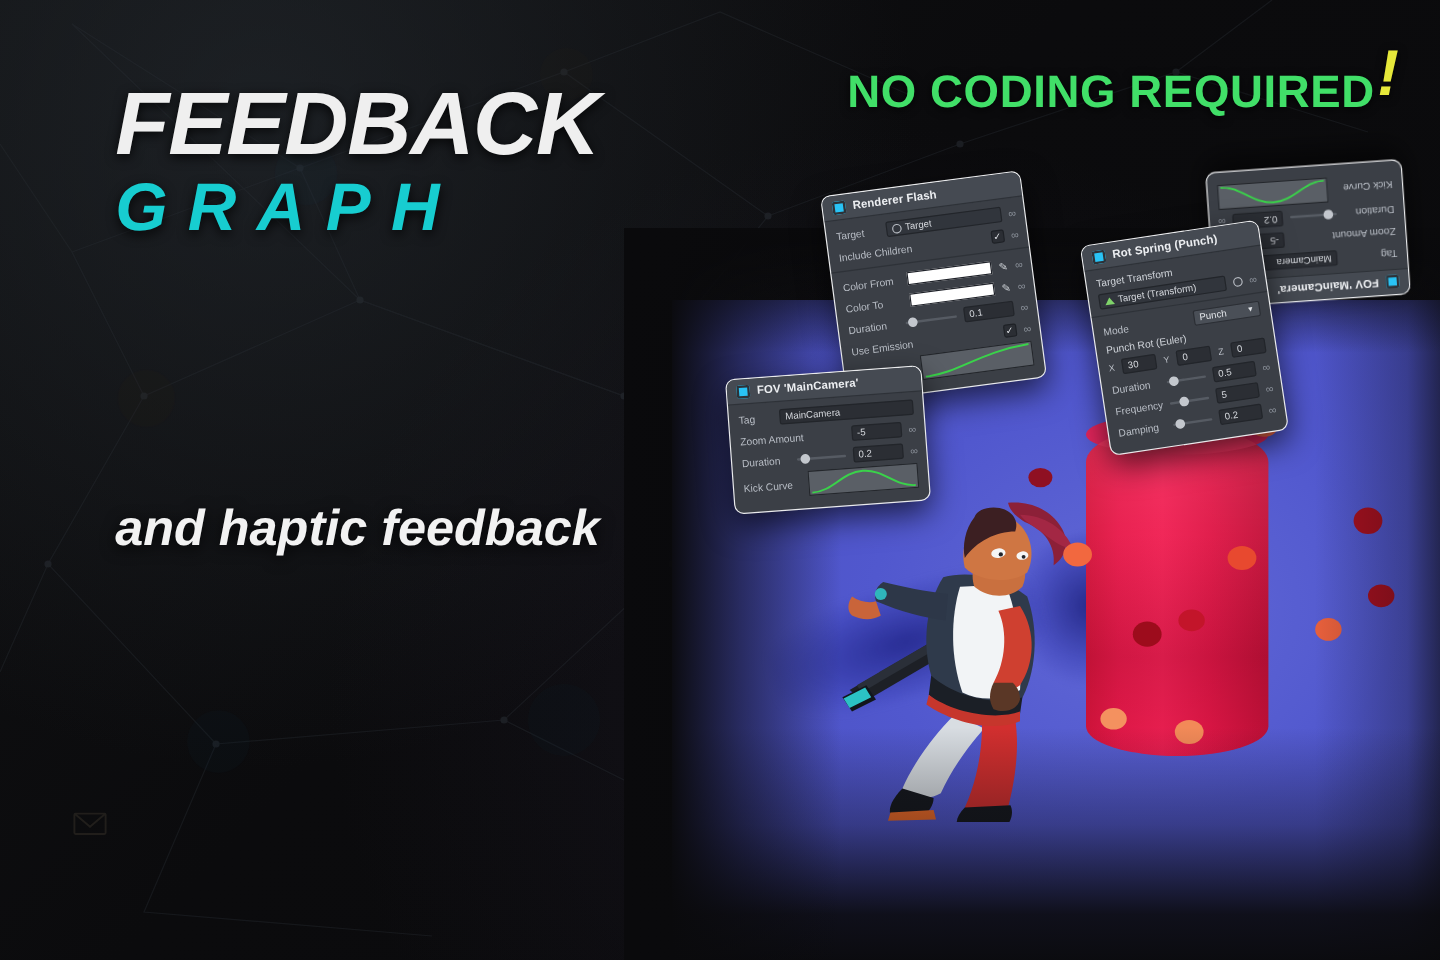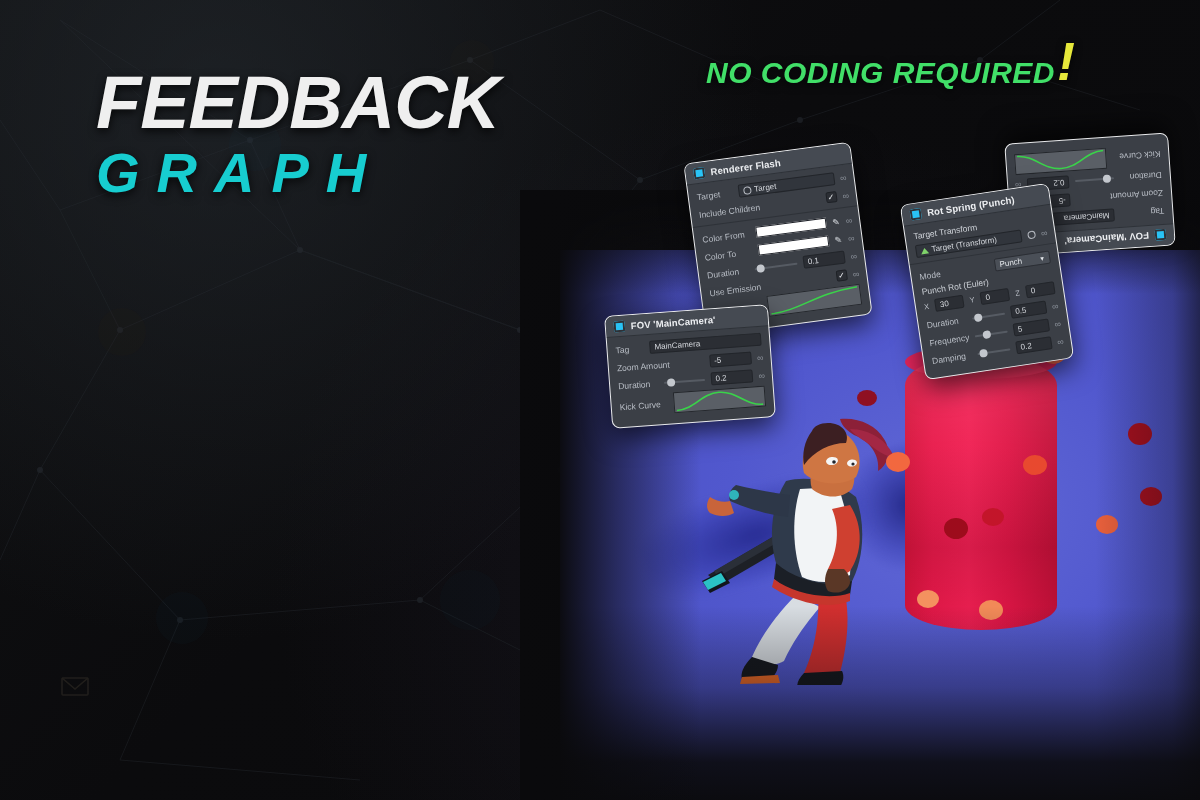--- a/index.html
+++ b/index.html
@@ -61,21 +61,21 @@
     letter-spacing:-1px; line-height:.95; text-shadow:0 3px 10px rgba(0,0,0,.8);}
   #logoSub { font-size:56px; font-weight:bold; font-style:italic; color:#17cdd0;
     letter-spacing:17px; line-height:1.05; margin-top:6px; text-shadow:0 3px 10px rgba(0,0,0,.8);}
 
   #tagline { position:absolute; left:96px; top:415px; width:520px;
     font-size:42px; font-weight:bold; font-style:italic; color:#f2f2f2;
     line-height:1.18; text-shadow:0 3px 12px rgba(0,0,0,.85);}
   #tagline div { white-space:nowrap; }
 
   #badge { position:absolute; left:706px; top:58px; display:flex; align-items:flex-start; }
-  #badgeText { font-size:30px; font-weight:bold; font-style:italic; color:#41df68;
+  #badgeText { font-size:38px; font-weight:bold; color:#41df68;
     letter-spacing:.5px; text-shadow:0 2px 8px rgba(0,0,0,.8); line-height:1;}
   #badgeBang { font-size:54px; font-weight:bold; font-style:italic; color:#e6e83a;
     line-height:.72; margin-left:2px; margin-top:-16px; text-shadow:0 2px 8px rgba(0,0,0,.8);}
 
   
   .panel { position:absolute; background:#3b3f46; border:1.5px solid #e9eaec;
     border-radius:8px; box-shadow:0 10px 26px rgba(0,0,0,.62);
     color:#c7cbd1; font-size:8.5px; overflow:hidden; }
   .p-head { display:flex; align-items:center; gap:6px; padding:5px 8px 4px;
     background:#454a52; border-bottom:1px solid #2e3238; }
@@ -241,20 +241,21 @@
     <div id="logoMain">FEEDBACK</div>
     <div id="logoSub">GRAPH</div>
   </div>
 
   <div id="badge">
     <div id="badgeText">NO CODING REQUIRED</div>
     <div id="badgeBang">!</div>
   </div>
 
   <div id="tagline">
+    <div>and haptic feedback</div>
   </div>
 
   <div class="panel" id="panelFlip">
     <div class="p-head">
       <span class="p-ico"></span>
       <span class="p-title">FOV 'MainCamera'</span>
     </div>
     <div class="p-body">
       <div class="row">
         <span class="lbl" style="width:44px">Tag</span>

